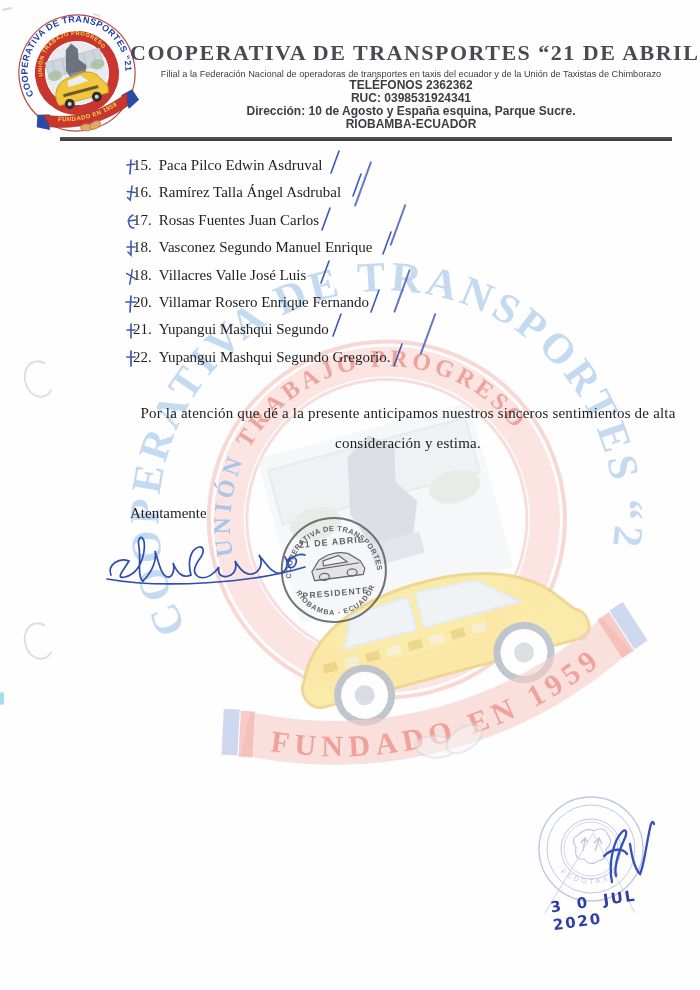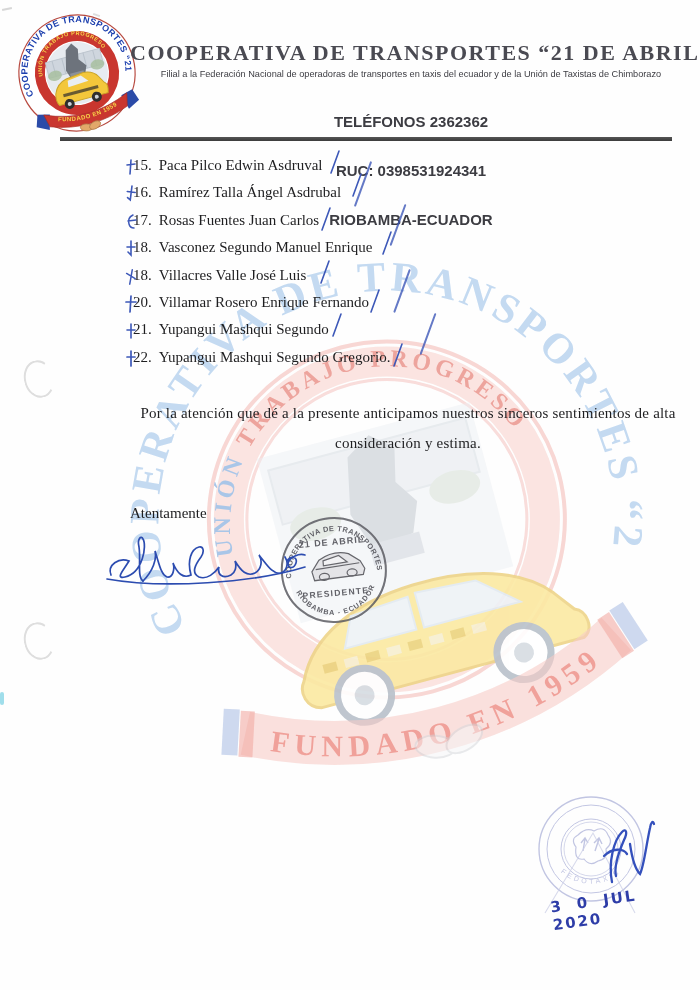--- a/index.html
+++ b/index.html
@@ -4,22 +4,22 @@
 <style>
   html,body{margin:0;padding:0;background:#ffffff;}
   .page{position:relative;width:700px;height:990px;background:#fefefe;overflow:hidden;
         font-family:"Liberation Serif",serif;color:#1e1e20;}
   
   .hdr-block{position:absolute;left:130px;top:40px;width:562px;text-align:center;z-index:3;}
   .hdr-title{font-size:22px;font-weight:bold;letter-spacing:1.5px;color:#4a4a52;
              font-family:"Liberation Serif",serif;white-space:nowrap;}
   .hdr-sub{margin-top:3px;font-family:"Liberation Sans",sans-serif;font-weight:normal;
            font-size:9.2px;color:#3c3c42;}
-  .hdr-line{font-family:"Liberation Sans",sans-serif;font-weight:bold;font-size:15px;
-            color:#3c3c42;line-height:13px;margin-top:36px;}
+  .hdr-line{font-family:"Liberation Sans",sans-serif;font-weight:bold;font-size:12px;
+            color:#3c3c42;line-height:13px;}
   .rule{position:absolute;left:60px;top:137px;width:612px;height:4px;
         background:linear-gradient(#555,#3c3c3c);z-index:3;}
   .logo{position:absolute;left:14px;top:10px;width:126px;height:132px;z-index:3;}
   
   .list{position:absolute;left:133px;top:152px;z-index:3;}
   .row{position:relative;height:27.4px;line-height:27.4px;font-size:15px;white-space:nowrap;}
   .row .num{margin-right:7px;}
   .tick{position:absolute;left:-8px;top:5px;}
   .slash{display:inline-block;vertical-align:middle;transform:translateY(-5px);margin-left:2px;}
   .row:nth-child(2) .slash{margin-left:5px;transform:translateY(-9px);}
@@ -171,20 +171,21 @@
         </g>
       </g>
     </g>
   </svg>
 
   <div class="hdr-block">
     <div class="hdr-title">COOPERATIVA DE TRANSPORTES “21 DE ABRIL”</div>
     <div class="hdr-sub">Filial a la Federación Nacional de operadoras de transportes en taxis del ecuador  y de la Unión de Taxistas de Chimborazo</div>
     <div class="hdr-line">TELÉFONOS 2362362</div>
     <div class="hdr-line">RUC: 0398531924341</div>
+    <div class="hdr-line">Dirección: 10 de Agosto y España esquina, Parque Sucre.</div>
     <div class="hdr-line">RIOBAMBA-ECUADOR</div>
   </div>
   <div class="rule"></div>
 
   <div class="list">
 
     <div class="row">
       <svg class="tick" width="12" height="20" viewBox="0 0 12 20">
           <path d="M6,3 L5,17 M2,8 L10,7" stroke="#3d58b8" stroke-width="1.6" fill="none" stroke-linecap="round"></path>
         </svg>

